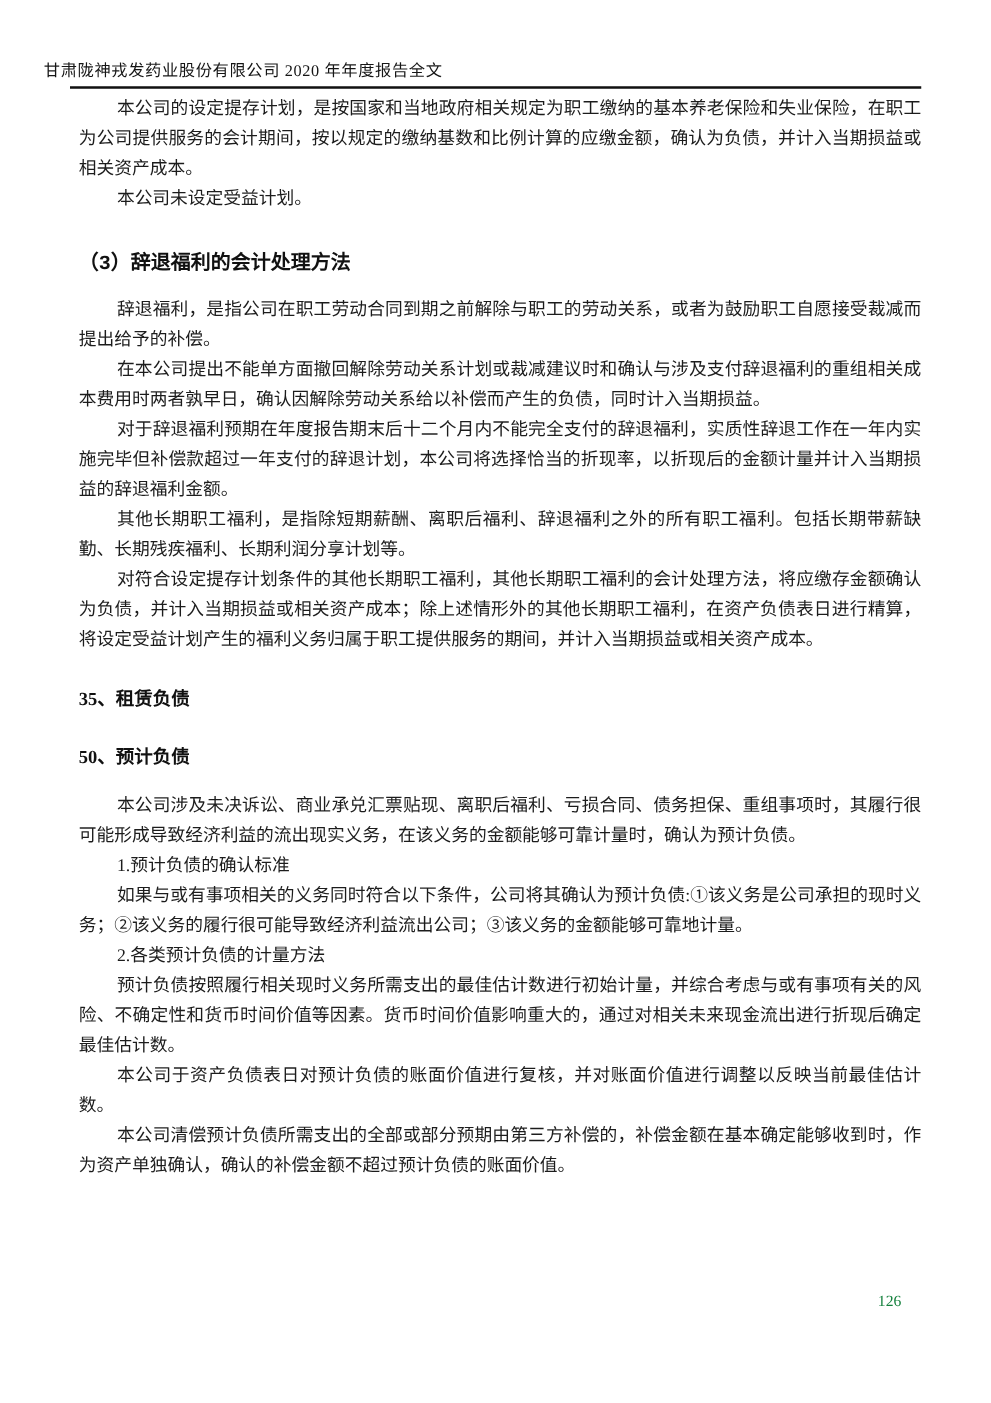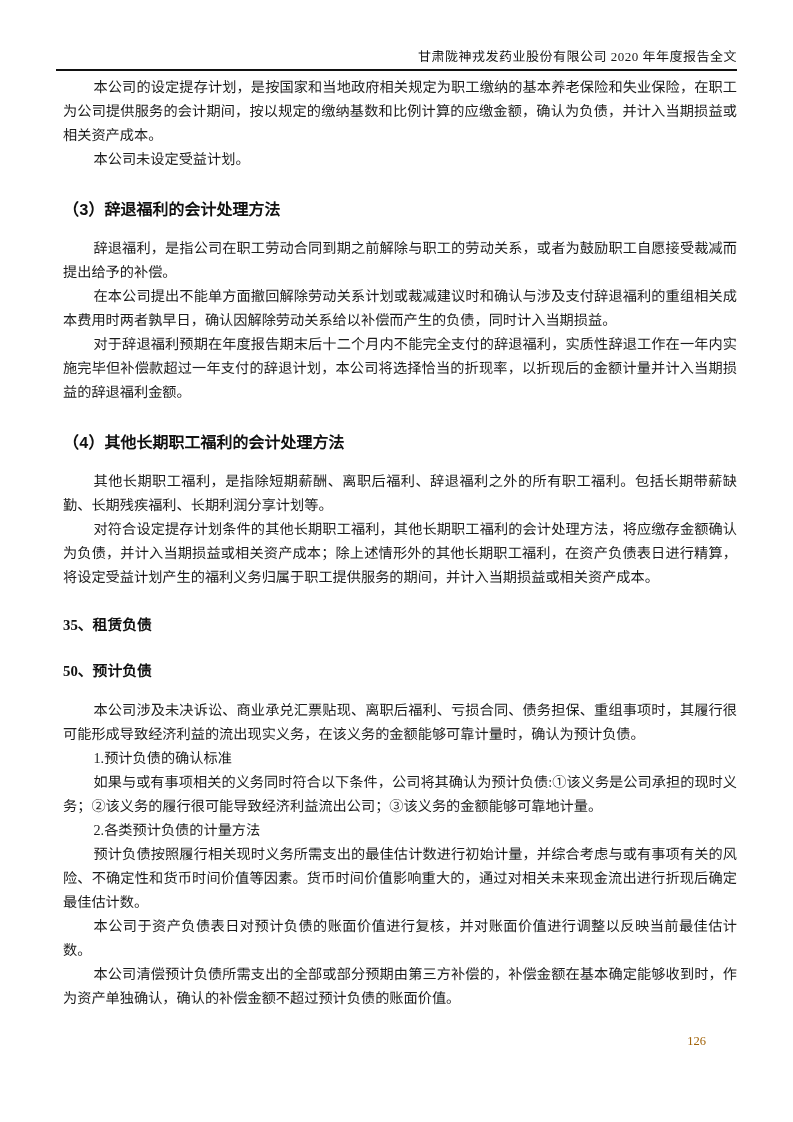--- a/index.html
+++ b/index.html
@@ -11,22 +11,21 @@
     position: relative;
     width: 793px;
     height: 1122px;
     box-sizing: border-box;
     background: #ffffff;
     font-family: "Liberation Serif", "DejaVu Serif", serif;
     color: #1c1c1c;
     overflow: hidden;
   }
   .header {
-    padding: 49px 56px 0 63px;
-    text-align: right;
+    padding: 49px 56px 0 35px;
   }
   .header-title {
     font-size: 13px;
     line-height: 15px;
     letter-spacing: 0.5px;
     color: #151515;
   }
   .header-rule {
     margin: 5px 56px 0 56px;
     border-bottom: 2px solid #111111;
@@ -54,23 +53,23 @@
   .h-num {
     font-size: 14.8px;
     font-weight: bold;
     line-height: 20px;
     margin: 26px 0 17px 0;
     color: #111111;
   }
   .footer {
     position: absolute;
     top: 1034px;
-    right: 87px;
+    right: 72px;
     font-size: 12.5px;
-    color: #a16207;
+    color: #15803d;
   }
 </style>
 </head>
 <body>
 
 <div class="page">
 
   <div class="header">
     <div class="header-title">甘肃陇神戎发药业股份有限公司 2020 年年度报告全文</div>
   </div>
@@ -78,21 +77,20 @@
 
   <div class="main">
     <p class="para">本公司的设定提存计划，是按国家和当地政府相关规定为职工缴纳的基本养老保险和失业保险，在职工为公司提供服务的会计期间，按以规定的缴纳基数和比例计算的应缴金额，确认为负债，并计入当期损益或相关资产成本。</p>
     <p class="para">本公司未设定受益计划。</p>
 
     <h3 class="h-sub">（3）辞退福利的会计处理方法</h3>
     <p class="para">辞退福利，是指公司在职工劳动合同到期之前解除与职工的劳动关系，或者为鼓励职工自愿接受裁减而提出给予的补偿。</p>
     <p class="para">在本公司提出不能单方面撤回解除劳动关系计划或裁减建议时和确认与涉及支付辞退福利的重组相关成本费用时两者孰早日，确认因解除劳动关系给以补偿而产生的负债，同时计入当期损益。</p>
     <p class="para">对于辞退福利预期在年度报告期末后十二个月内不能完全支付的辞退福利，实质性辞退工作在一年内实施完毕但补偿款超过一年支付的辞退计划，本公司将选择恰当的折现率，以折现后的金额计量并计入当期损益的辞退福利金额。</p>
 
-    <h3 class="h-sub">（4）其他长期职工福利的会计处理方法</h3>
     <p class="para">其他长期职工福利，是指除短期薪酬、离职后福利、辞退福利之外的所有职工福利。包括长期带薪缺勤、长期残疾福利、长期利润分享计划等。</p>
     <p class="para">对符合设定提存计划条件的其他长期职工福利，其他长期职工福利的会计处理方法，将应缴存金额确认为负债，并计入当期损益或相关资产成本；除上述情形外的其他长期职工福利，在资产负债表日进行精算，将设定受益计划产生的福利义务归属于职工提供服务的期间，并计入当期损益或相关资产成本。</p>
 
     <h3 class="h-num">35、租赁负债</h3>
     <h3 class="h-num">50、预计负债</h3>
 
     <p class="para">本公司涉及未决诉讼、商业承兑汇票贴现、离职后福利、亏损合同、债务担保、重组事项时，其履行很可能形成导致经济利益的流出现实义务，在该义务的金额能够可靠计量时，确认为预计负债。</p>
     <p class="para">1.预计负债的确认标准</p>
     <p class="para">如果与或有事项相关的义务同时符合以下条件，公司将其确认为预计负债:①该义务是公司承担的现时义务；②该义务的履行很可能导致经济利益流出公司；③该义务的金额能够可靠地计量。</p>
     <p class="para">2.各类预计负债的计量方法</p>

